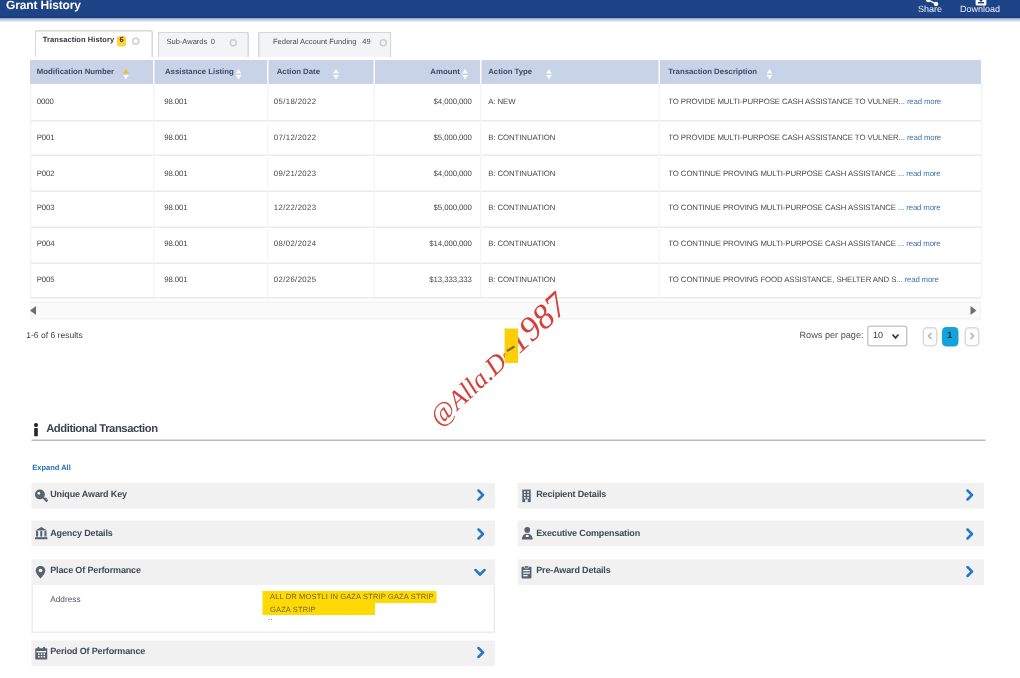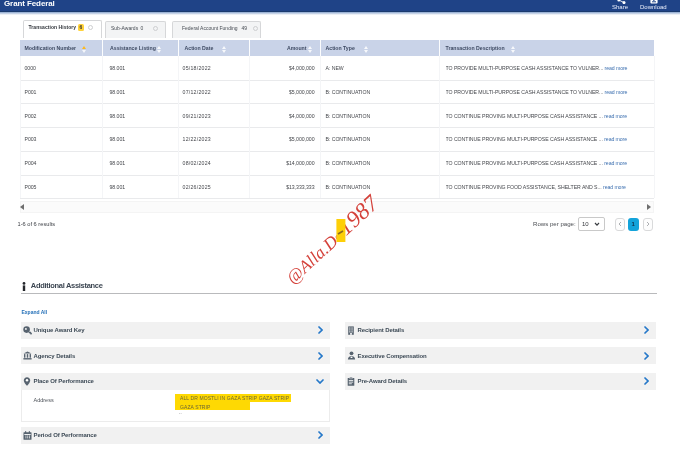--- a/index.html
+++ b/index.html
@@ -5,21 +5,21 @@
 * { margin:0; padding:0; box-sizing:border-box; }
 html,body { width:680px; height:452px; background:#fff; font-family:"Liberation Sans",sans-serif; overflow:hidden; }
 .abs { position:absolute; }
 .trunc { white-space:nowrap; overflow:hidden; }
 svg { display:block; }
 </style>
 </head>
 <body>
 
 <div class="abs" style="left:0;top:0;width:680px;height:12px;background:#1f4387;overflow:hidden;">
-  <div class="abs" style="left:4px;top:-0.9px;font-size:8px;font-weight:bold;color:#fff;letter-spacing:-0.1px;">Grant Federal</div>
+  <div class="abs" style="left:4px;top:-0.9px;font-size:8px;font-weight:bold;color:#fff;letter-spacing:-0.1px;">Grant History</div>
 
   <svg class="abs" style="left:616.5px;top:-4px;" width="9" height="8" viewBox="0 0 9 8">
     <circle cx="7" cy="1.4" r="1.5" fill="#fff"></circle>
       <circle cx="1.8" cy="4" r="1.5" fill="#fff"></circle>
       <circle cx="7" cy="6.6" r="1.5" fill="#fff"></circle>
     <path d="M1.8 4 L7 1.4 M1.8 4 L7 6.6" stroke="#fff" stroke-width="0.9"></path>
   </svg>
   <div class="abs" style="left:612px;top:3.6px;font-size:6px;color:#e9eefb;">Share</div>
 
   <svg class="abs" style="left:649.5px;top:-4.5px;" width="8" height="8" viewBox="0 0 8 8">
@@ -153,21 +153,21 @@
     <text x="-4" y="62" font-family="Liberation Serif, serif" font-style="italic" font-size="17.5" fill="#d4413a">@Alla.D~<tspan font-size="23">1987</tspan></text>
   </g>
   <rect x="61.4" y="39" width="9" height="23" fill="#fdcf08"></rect>
   <path d="M63 54 l5 -3" stroke="#8a6b1f" stroke-width="1.6" fill="none"></path>
 </svg>
 
 <svg class="abs" style="left:21.8px;top:281.5px;" width="4" height="9" viewBox="0 0 4 9">
   <circle cx="2" cy="1.4" r="1.4" fill="#24272b"></circle>
   <rect x="0.8" y="3.4" width="2.4" height="5.6" fill="#24272b"></rect>
 </svg>
-<div class="abs" style="left:30.8px;top:281.3px;font-size:7.5px;font-weight:bold;color:#3b4551;letter-spacing:-0.3px;">Additional Assistance</div>
+<div class="abs" style="left:30.8px;top:281.3px;font-size:7.5px;font-weight:bold;color:#3b4551;letter-spacing:-0.3px;">Additional Transaction</div>
 <div class="abs" style="left:21px;top:292.5px;width:636px;height:1px;background:#b9babc;"></div>
 <div class="abs" style="left:21.5px;top:308.5px;font-size:5px;font-weight:bold;color:#2470b8;">Expand All</div>
 
 <div id="accordions">
     <div class="abs" style="left:21px;top:321.5px;width:308.5px;height:17px;background:#f1f1f1;"></div>
     <div class="abs" style="left:22.5px;top:325.5px;">
       <svg width="9" height="9" viewBox="0 0 9 9">
         <circle cx="3.6" cy="3.6" r="3.3" fill="#57636f"></circle>
         <circle cx="2.9" cy="2.9" r="0.9" fill="#fff"></circle>
         <path d="M5.8 5.8 L8.4 8.4 M7 7 L8 6 M8 8 L8.8 7.2" stroke="#57636f" stroke-width="1.2"></path>

